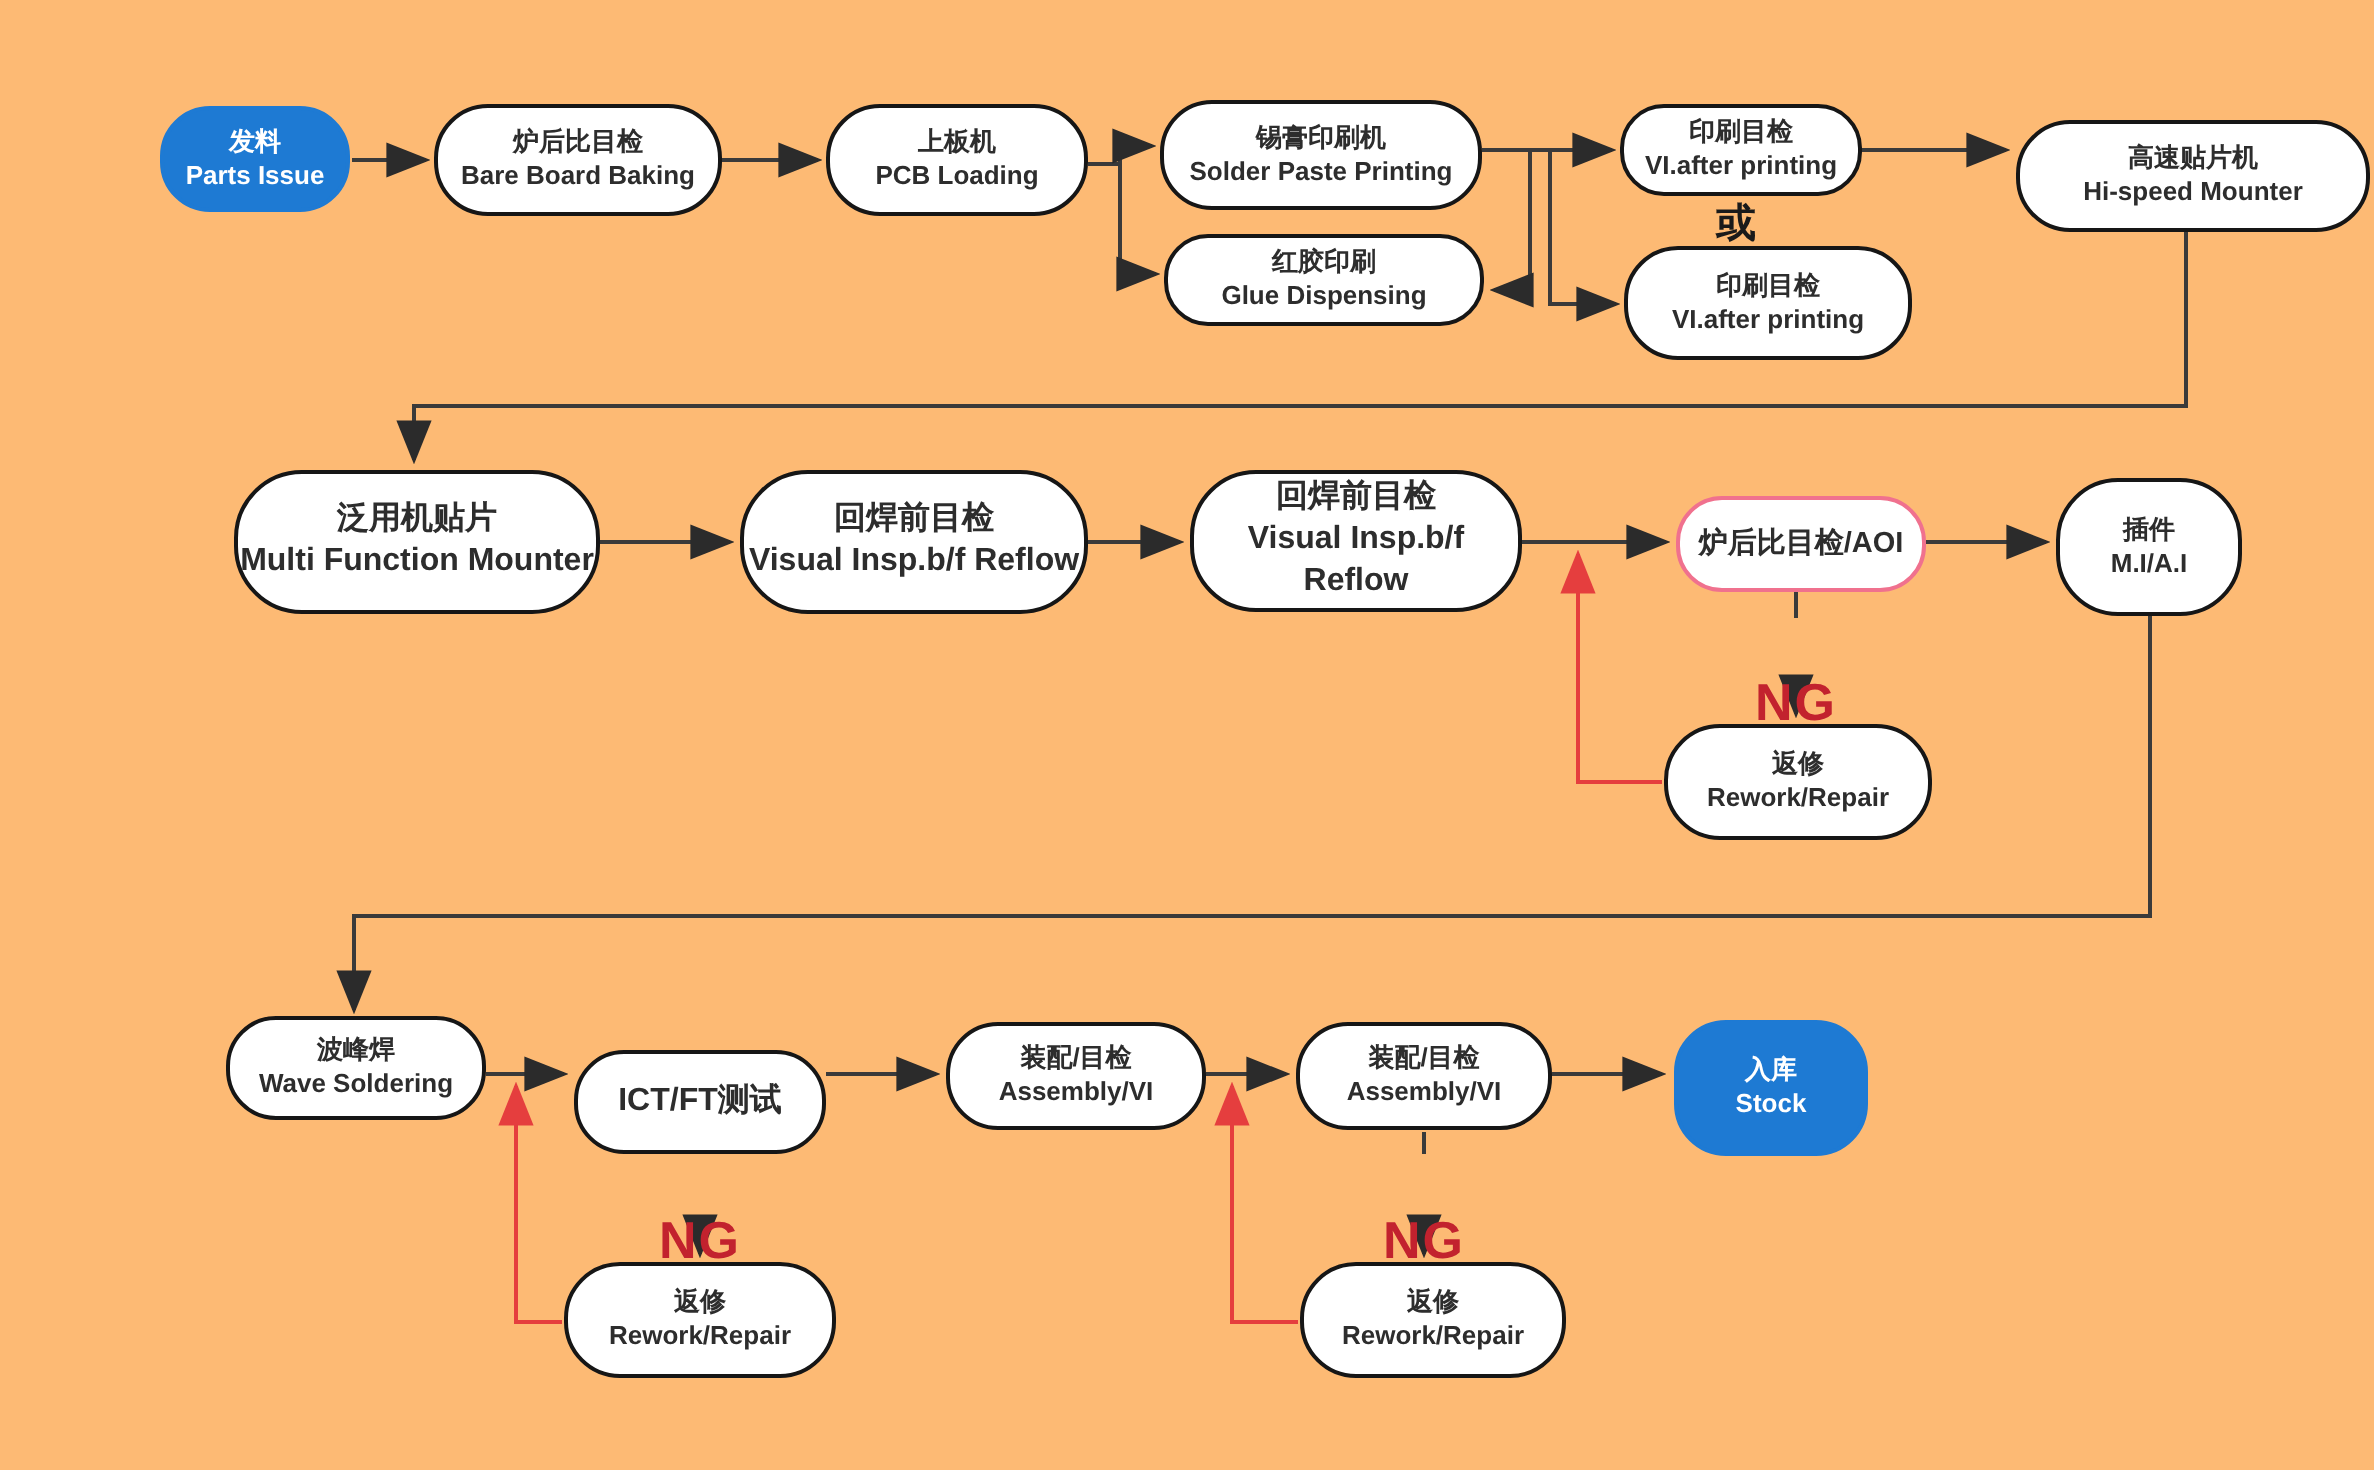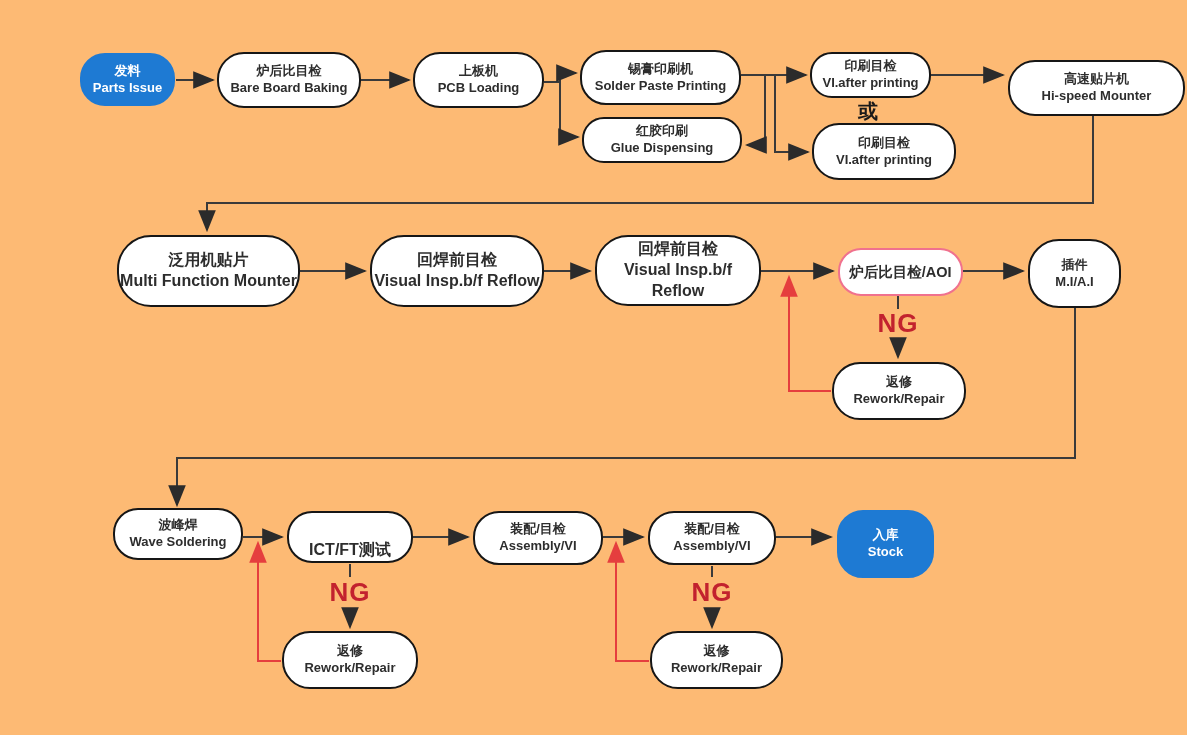--- a/index.html
+++ b/index.html
@@ -45,20 +45,21 @@
     z-index:3;
   }
   .or-label{
     color:#1a1a1a;
     font-size:20px;
   }
   .ng-label{
     color:#c2222e;
     font-size:26px;
     letter-spacing:1px;
+    margin-top:28px;
   }
 </style>
 </head>
 <body>
 
 <div id="stage">
 
   <svg id="wires" width="1187" height="735" viewBox="0 0 1187 735" xmlns="http://www.w3.org/2000/svg">
     <defs>
       <marker id="m-black" viewBox="0 0 10 8" markerWidth="11" markerHeight="9" refX="9" refY="4" orient="auto">
@@ -180,21 +181,21 @@
   <div class="node" style="left:832px;top:362px;width:134px;height:58px;border-radius:28px;">
     <span class="zh">返修</span>
     <span class="en">Rework/Repair</span>
   </div>
 
   <div class="node" style="left:113px;top:508px;width:130px;height:52px;border-radius:25px;">
     <span class="zh">波峰焊</span>
     <span class="en">Wave Soldering</span>
   </div>
 
-  <div class="node big" style="left:287px;top:511px;width:126px;height:52px;border-radius:25px;justify-content:flex-end;">
+  <div class="node big" style="left:287px;top:525px;width:126px;height:52px;border-radius:25px;">
     <span class="zh">ICT/FT测试</span>
   </div>
 
   <div class="node" style="left:473px;top:511px;width:130px;height:54px;border-radius:26px;">
     <span class="zh">装配/目检</span>
     <span class="en">Assembly/VI</span>
   </div>
 
   <div class="node" style="left:648px;top:511px;width:128px;height:54px;border-radius:26px;">
     <span class="zh">装配/目检</span>

